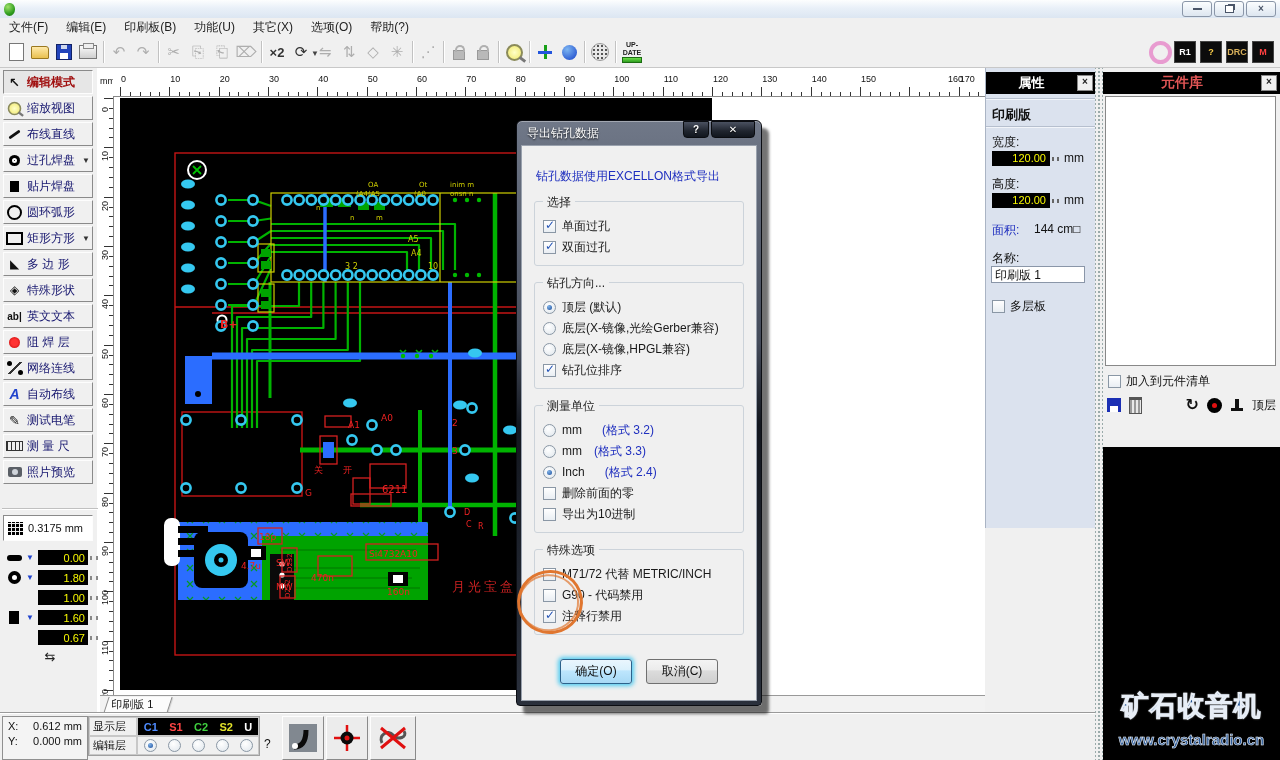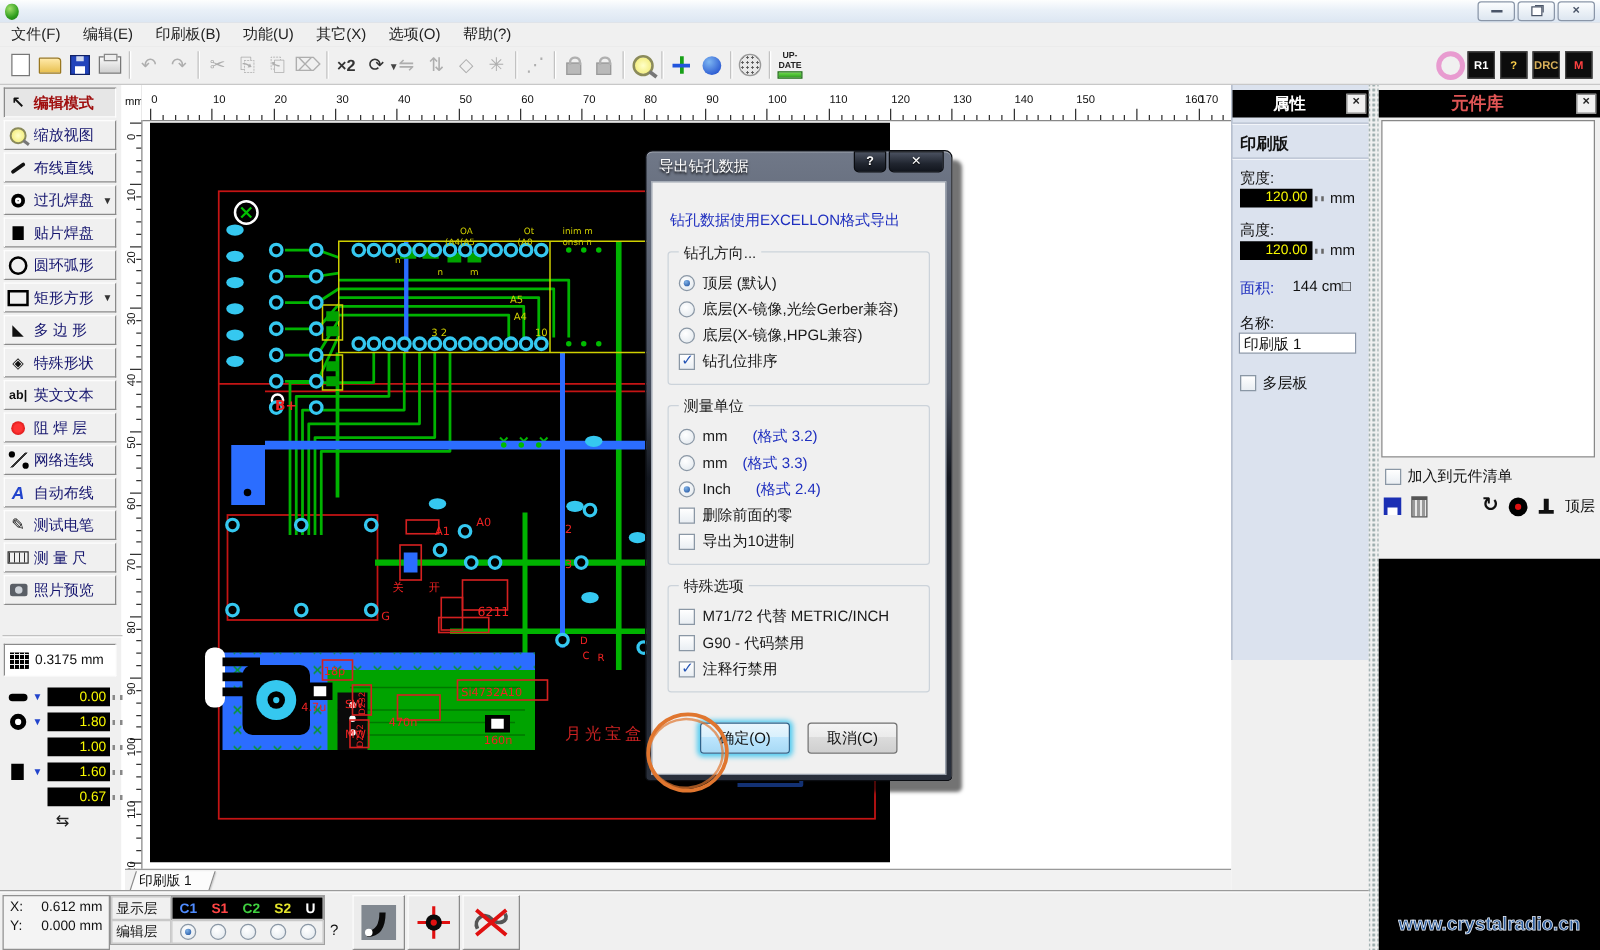--- a/index.html
+++ b/index.html
@@ -945,20 +945,21 @@
   <div class="licons">
     <span class="mini-floppy"></span>
     <span class="mini-trash"></span>
     <span style="flex:1"></span>
     <span class="mini-refresh">↻</span>
     <span class="mini-record"></span>
     <span class="mini-stamp"></span>
     <span class="ltoplabel">顶层</span>
   </div>
   <div class="lblack">
+    <div class="wm-logo">矿石收音机</div>
     <div class="wm-url">www.crystalradio.cn</div>
   </div>
 </div>
 
 <div id="statusbar" class="abs">
   <div id="xybox">
     <div class="xr">
         <span>X:</span>
         <span>0.612 mm</span>
       </div>
@@ -1013,20 +1014,31 @@
     <span>导出钻孔数据</span>
     <span class="dlgbtns">
       <span class="dlgbtn q">?</span>
       <span class="dlgbtn x">✕</span>
     </span>
   </div>
   <div id="dlgbody">
     <div id="dlghead">钻孔数据使用EXCELLON格式导出</div>
     <div id="dlg-groups">
         <div class="grp">
+          <span class="glabel">选择</span>
+          <div class="drow">
+            <span class="cb on"></span>
+            <span>单面过孔</span>
+          </div>
+          <div class="drow">
+            <span class="cb on"></span>
+            <span>双面过孔</span>
+          </div>
+        </div>
+        <div class="grp">
           <span class="glabel">钻孔方向...</span>
           <div class="drow">
             <span class="rb on"></span>
             <span>顶层 (默认)</span>
           </div>
           <div class="drow">
             <span class="rb"></span>
             <span>底层(X-镜像,光绘Gerber兼容)</span>
           </div>
           <div class="drow">

